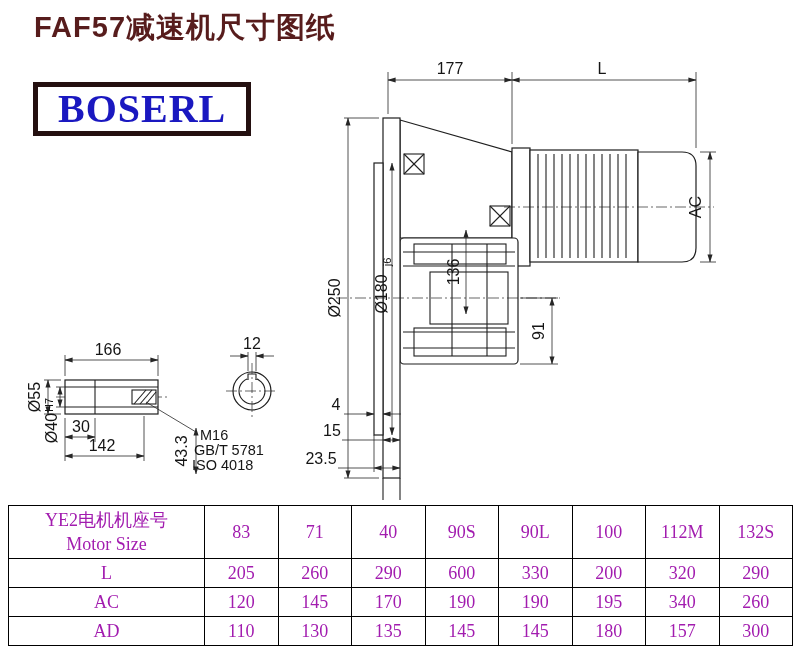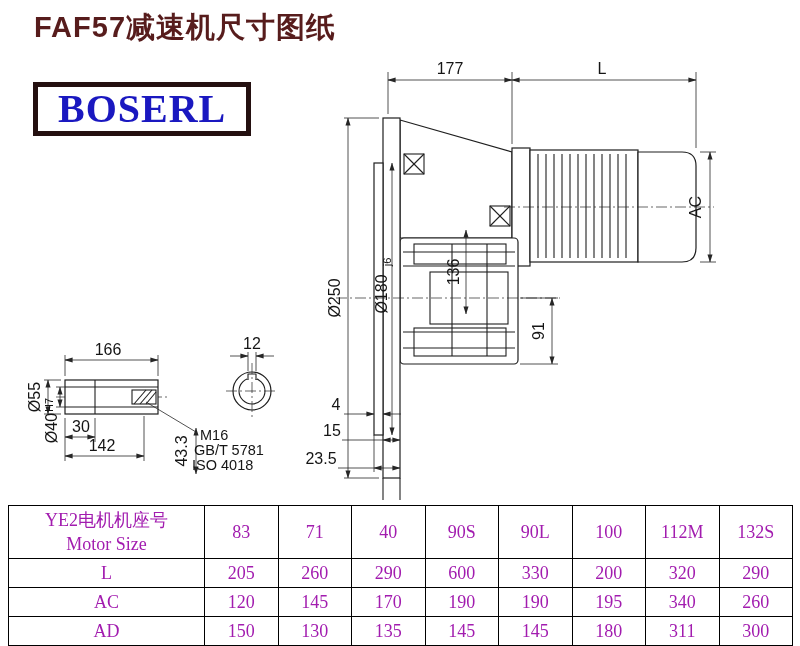--- a/index.html
+++ b/index.html
@@ -278,25 +278,25 @@
         <td>145</td>
         <td>170</td>
         <td>190</td>
         <td>190</td>
         <td>195</td>
         <td>340</td>
         <td>260</td>
       </tr>
       <tr>
         <td>AD</td>
-        <td>150</td>
+        <td>110</td>
         <td>130</td>
         <td>135</td>
         <td>145</td>
         <td>145</td>
         <td>180</td>
-        <td>311</td>
+        <td>157</td>
         <td>300</td>
       </tr>
     </tbody>
   </table>
 
 </div>
 
 </body></html>

